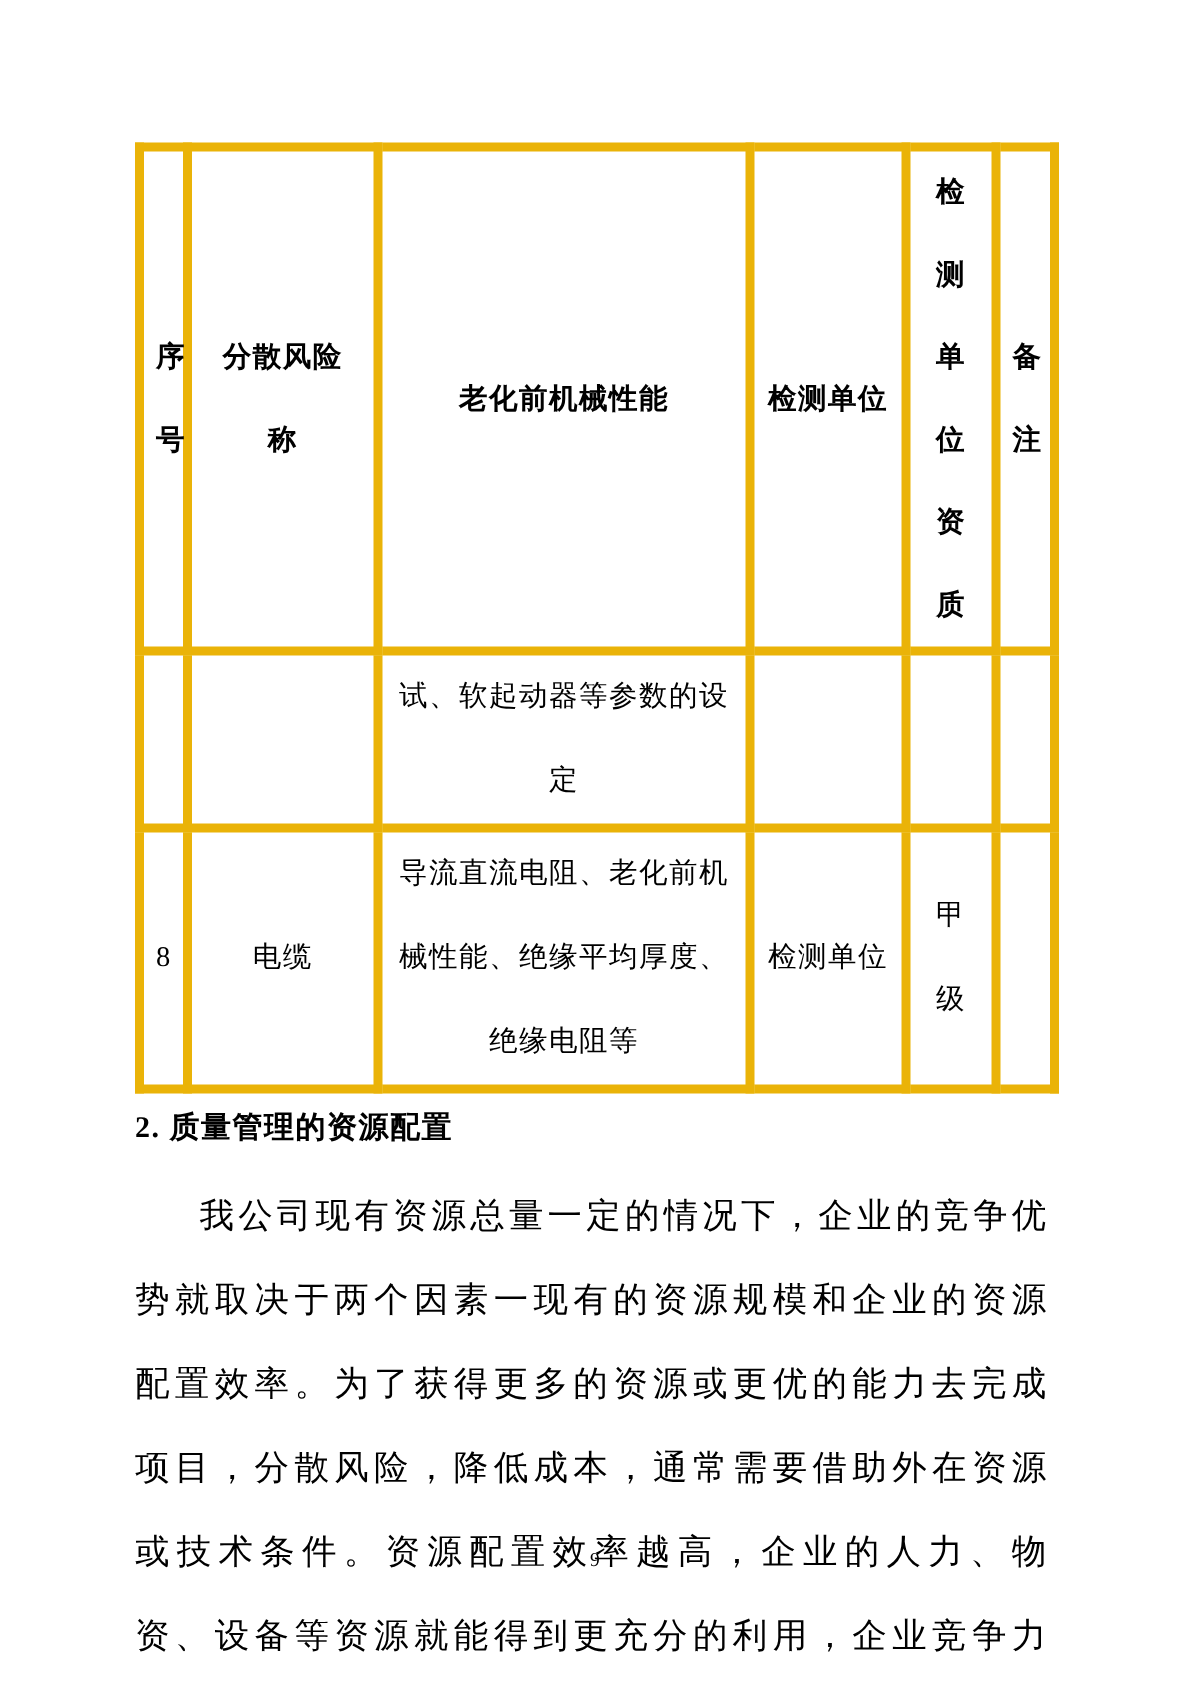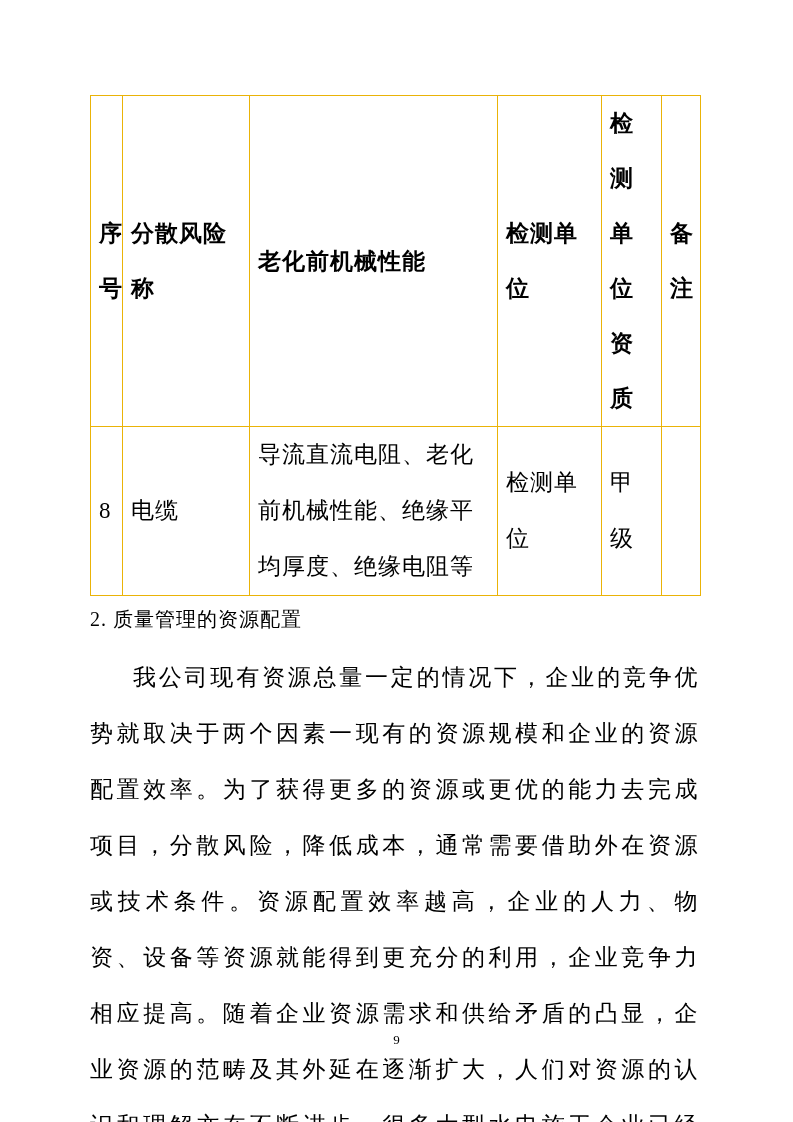--- a/index.html
+++ b/index.html
@@ -13,44 +13,44 @@
     font-family: "Liberation Serif", "DejaVu Serif", serif;
     padding: 95px 93px 0 90px;
     overflow: hidden;
   }
   table.doc-table {
     border-collapse: collapse;
     table-layout: fixed;
     width: 610px;
   }
   table.doc-table td {
-    border: 1px solid #eab308;
+    border: 6px solid #eab308;
     vertical-align: middle;
-    text-align: left;
-    font-size: 23px;
+    text-align: center;
+    font-size: 19px;
     line-height: 56px;
     letter-spacing: 1px;
     padding: 0 8px;
   }
   table.doc-table td.th {
     font-weight: bold;
     white-space: pre-line;
     line-height: 55px;
   }
   td.cell-left { text-align: left; }
   .col-no   { width: 32px; }
   .col-dev  { width: 127px; }
   .col-cont { width: 248px; }
   .col-unit { width: 104px; }
   .col-qual { width: 60px; }
   .col-note { width: 39px; }
   .section-heading {
     margin-top: 8px;
     font-size: 20px;
-    font-weight: normal;
+    font-weight: bold;
     letter-spacing: 1px;
     line-height: 30px;
   }
   .body-paragraph {
     margin-top: 16px;
     width: 610px;
     font-size: 23px;
     letter-spacing: 2.5px;
     line-height: 56px;
     text-align: justify;
@@ -87,20 +87,28 @@
 称</td>
         <td class="th">老化前机械性能</td>
         <td class="th">检测单位</td>
         <td class="th">检测
 单位
 资质</td>
         <td class="th">备
 注</td>
       </tr>
       <tr>
+        <td></td>
+        <td></td>
+        <td class="cell-left">试、软起动器等参数的设定</td>
+        <td></td>
+        <td></td>
+        <td></td>
+      </tr>
+      <tr>
         <td>8</td>
         <td>电缆</td>
         <td>导流直流电阻、老化前机械性能、绝缘平均厚度、绝缘电阻等</td>
         <td>检测单位</td>
         <td>甲级</td>
         <td></td>
       </tr>
     </tbody>
   </table>
 

